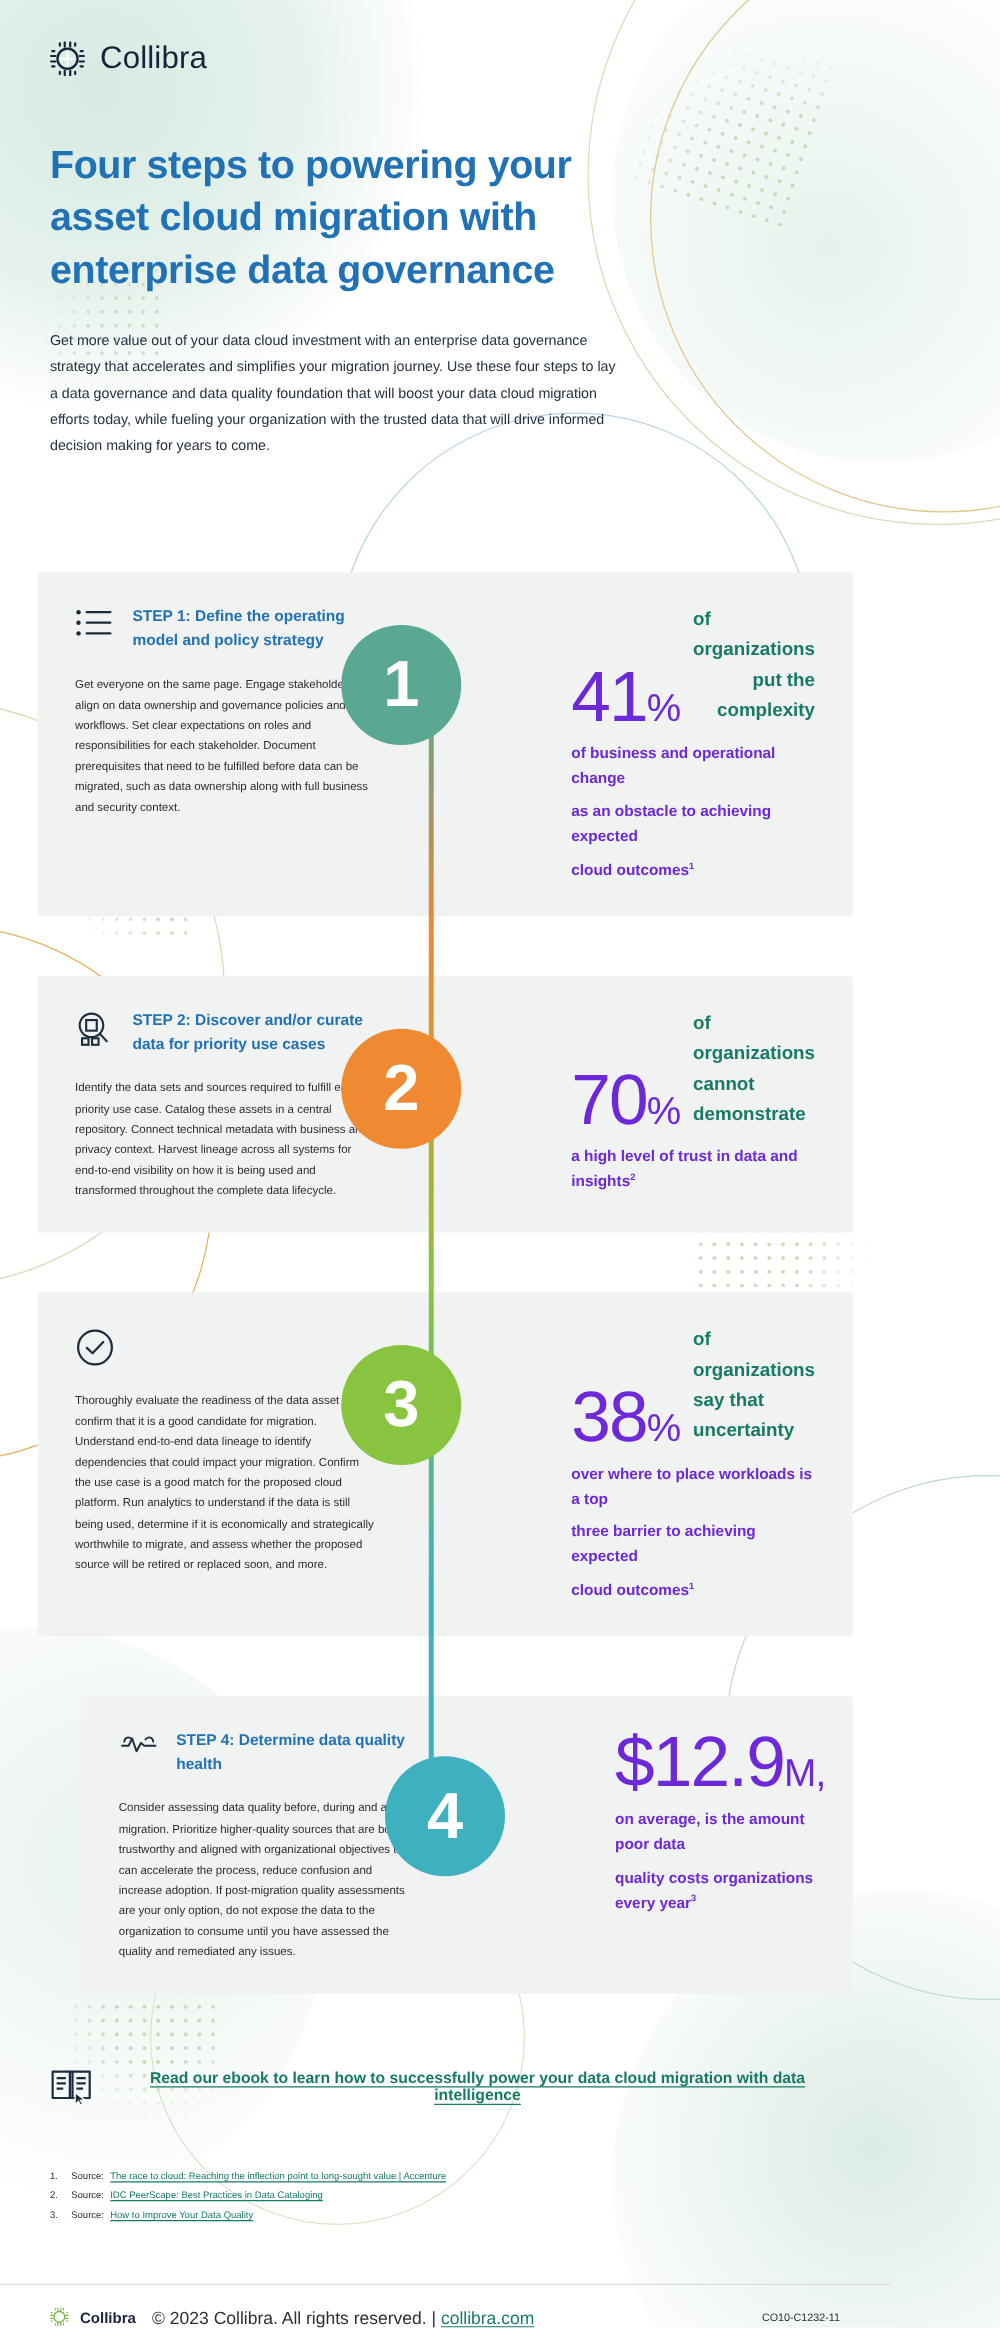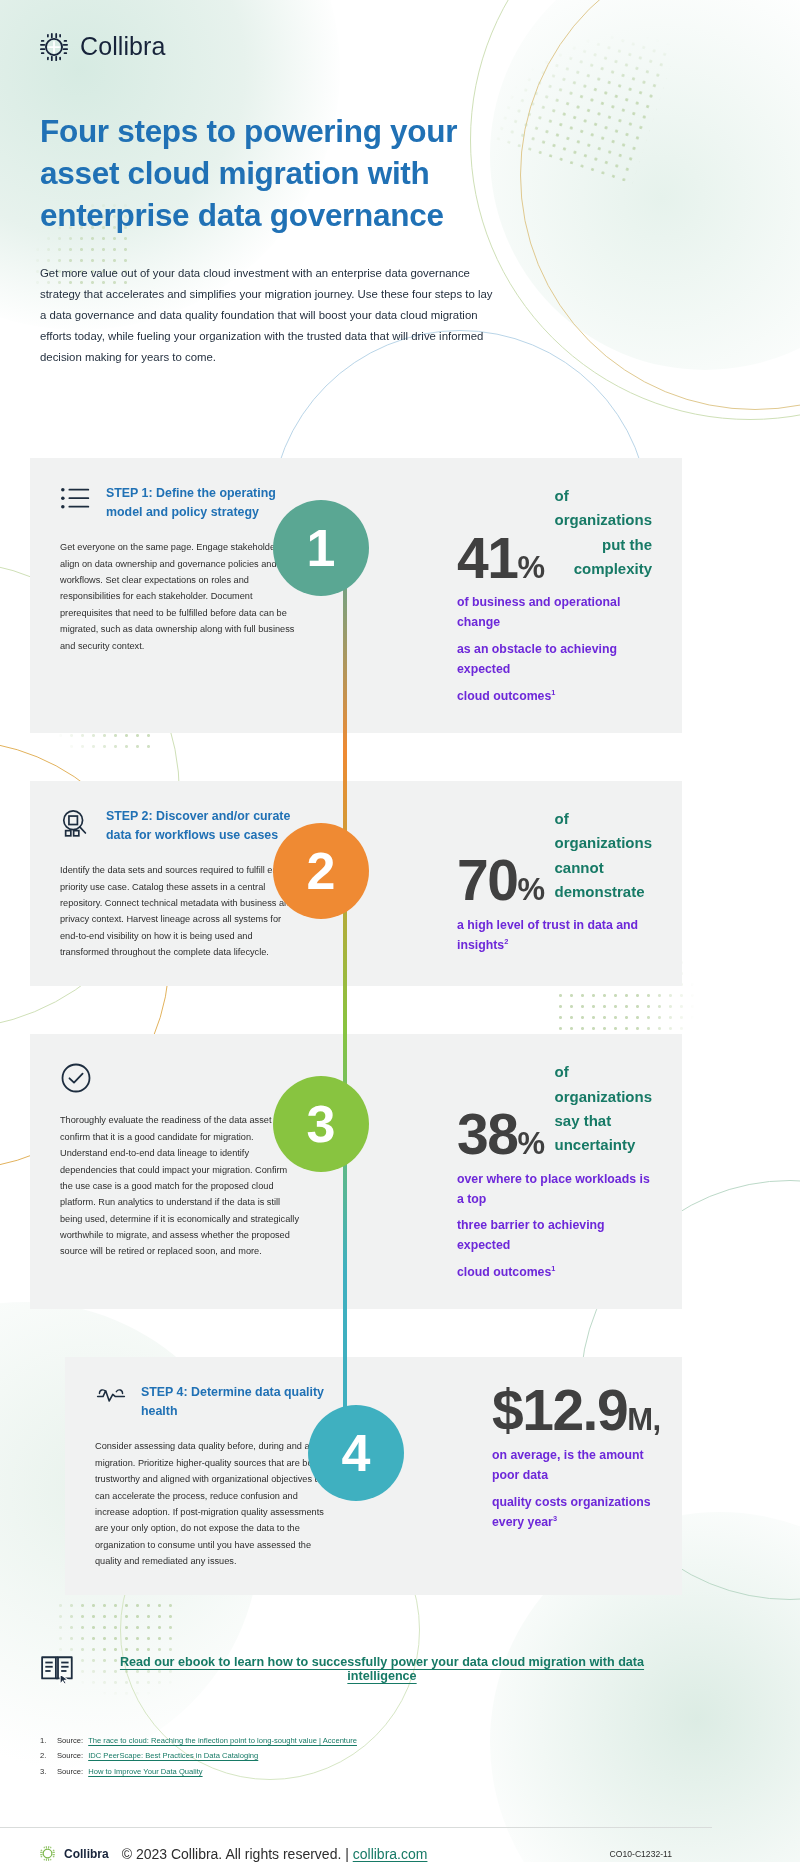--- a/index.html
+++ b/index.html
@@ -123,21 +123,21 @@
   .bubble {
     position: absolute; z-index: 3;
     width: 96px; height: 96px; border-radius: 50%;
     display: flex; align-items: center; justify-content: center;
     color: #ffffff; font-size: 52px; font-weight: 700; line-height: 1;
   }
 
   .stat { color: #177a66; }
   .stat-top { display: flex; align-items: flex-end; gap: 10px; }
   .stat-big {
-    font-size: 57px; font-weight: 700; line-height: .96; letter-spacing: -1.5px; color: #404040;
+    font-size: 57px; font-weight: 400; line-height: .96; letter-spacing: -1.5px; color: #6d28d9;
     white-space: nowrap;
   }
   .stat-big .unit { font-size: 31px; letter-spacing: -0.5px; }
   .stat-lines { font-size: 15px; font-weight: 700; line-height: 1.62; color: #177a66; padding-bottom: 4px; }
   .stat-rest { font-size: 12.3px; font-weight: 700; line-height: 1.62; color: #6d28d9; margin-top: 8px; }
   .stat-rest div { margin-top: 7px; }
   sup { font-size: .6em; vertical-align: super; }
 
   
   .cta { display: flex; align-items: center; gap: 16px; margin: 58px 40px 0 40px; }
@@ -272,21 +272,21 @@
           <div class="step-head">
             <svg class="step-icon" viewBox="0 0 34 30">
               <g fill="none" stroke="#1d2d3f" stroke-width="1.8">
                 <circle cx="14" cy="12" r="10"></circle>
                 <rect x="9.5" y="7.5" width="9" height="9"></rect>
                 <line x1="21" y1="19" x2="27" y2="25.5" stroke-linecap="round"></line>
                 <rect x="6" y="23" width="5.5" height="5.5"></rect>
                 <rect x="14.5" y="23" width="5.5" height="5.5"></rect>
               </g>
             </svg>
-            <div class="step-title">STEP 2: Discover and/or curate data for workflows use cases</div>
+            <div class="step-title">STEP 2: Discover and/or curate data for priority use cases</div>
           </div>
           <div class="step-body">Identify the data sets and sources required to fulfill each priority use case. Catalog these assets in a central repository. Connect technical metadata with business and privacy context. Harvest lineage across all systems for end-to-end visibility on how it is being used and transformed throughout the complete data lifecycle.</div>
         </div>
         <div class="panel-right">
           <div class="bubble" style="background:#ef8a33; left:-52px; top:16px;">
             <span>2</span>
           </div>
           <div class="stat">
             <div class="stat-top">
               <div class="stat-big">

